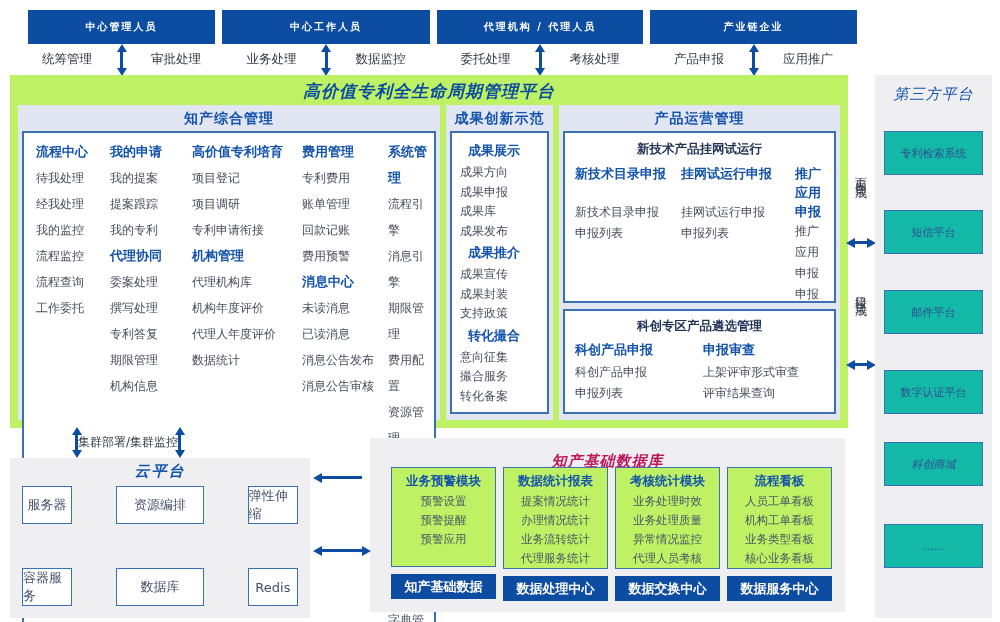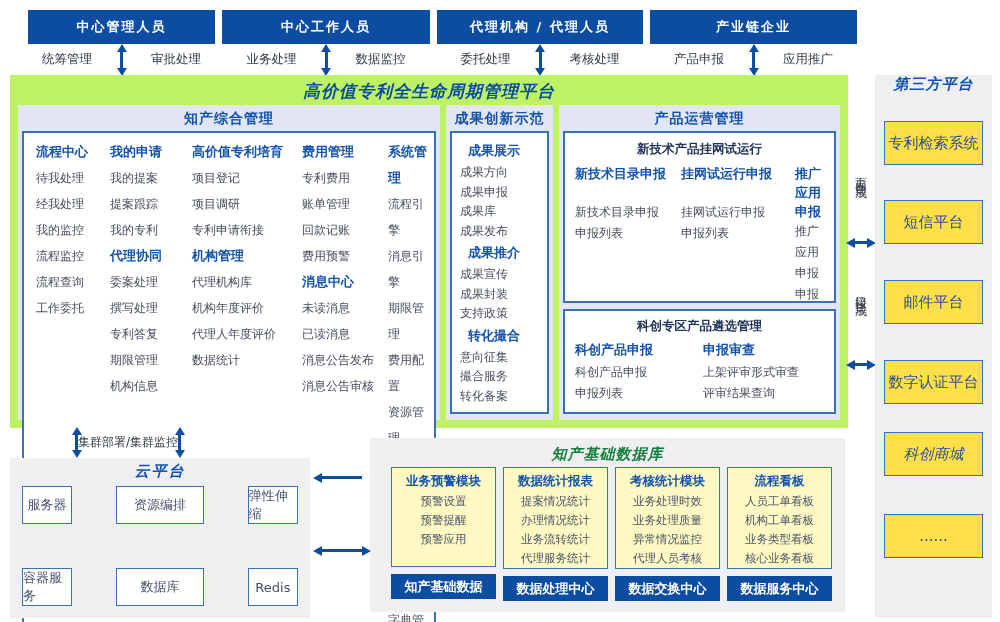--- a/index.html
+++ b/index.html
@@ -16,21 +16,21 @@
   .ah::before{content:"";position:absolute;left:-9px;top:50%;transform:translateY(-50%);
     border-top:5px solid transparent;border-bottom:5px solid transparent;border-right:9px solid #0d4da1;}
   .ah::after{content:"";position:absolute;right:-9px;top:50%;transform:translateY(-50%);
     border-top:5px solid transparent;border-bottom:5px solid transparent;border-left:9px solid #0d4da1;}
   .ah.single::after{display:none;}
 
   
   .actors{position:absolute;left:28px;top:10px;display:flex;gap:7px;}
   .actor{display:flex;flex-direction:column;}
   .a0{width:187px;}.a1{width:208px;}.a2{width:206px;}.a3{width:207px;}
-  .actor-header{height:34px;background:#0d4da1;color:#ffffff;font-weight:bold;font-size:13px;
+  .actor-header{height:34px;background:#0d4da1;color:#ffffff;font-weight:bold;font-size:10px;
     display:flex;align-items:center;justify-content:center;letter-spacing:2px;}
   .actor-sub{display:flex;justify-content:center;gap:28px;padding-top:7px;font-size:12.5px;
     color:#333a46;align-items:flex-end;}
   .actor-sub .av{height:16px;margin-top:1px;}
 
   
   .platform{position:absolute;left:10px;top:75px;width:838px;height:353px;background:#bef264;}
   .platform-title{text-align:center;padding-top:5px;font-size:17px;font-weight:bold;
     font-style:italic;color:#0d4da1;letter-spacing:1px;}
   .sections{position:absolute;left:8px;right:8px;top:30px;bottom:8px;display:flex;gap:6px;}
@@ -61,49 +61,49 @@
   .po2-grid{display:grid;grid-template-columns:118px 1fr;column-gap:10px;margin-top:2px;}
   .po2-grid .grp-title{line-height:24px;}
   .po2-grid .itm{line-height:21px;}
 
   
   .vlabel{position:absolute;writing-mode:vertical-rl;font-size:12px;color:#3c4350;letter-spacing:3px;}
   .int-arrow{position:absolute;width:12px;}
 
   
   .sidebar{position:absolute;left:875px;top:75px;width:117px;height:543px;background:#efeff1;}
-  .sidebar-title{text-align:center;font-size:15px;font-weight:bold;
+  .sidebar-title{text-align:center;padding-top:10px;font-size:15px;font-weight:normal;
     font-style:italic;color:#1353ac;letter-spacing:1px;}
   .tp-box{height:42px;margin:0 9px;display:flex;align-items:center;justify-content:center;
-    background:#fde047;border:1.5px solid #3a71b5;font-size:15px;color:#2d4f92;}
+    background:#14b8a6;border:1.5px solid #3a71b5;font-size:11px;color:#2d4f92;}
   .m1{margin-top:27px;}.m2{margin-top:35px;}.m3{margin-top:36px;}.m4{margin-top:36px;}
   .m5{margin-top:28px;font-style:italic;}.m6{margin-top:38px;}
 
   
   .cluster-row{position:absolute;left:75px;top:428px;width:178px;height:28px;display:flex;
     align-items:center;justify-content:flex-start;}
   .cluster-row .av{height:15px;}
   .cluster-label{font-size:12px;color:#333a46;}
 
   
   .cloud{position:absolute;left:10px;top:458px;width:300px;height:160px;background:#efeff1;}
   .cloud-title{text-align:center;padding-top:4px;font-size:15px;font-weight:bold;
     font-style:italic;color:#1353ac;letter-spacing:2px;}
   .cloud-grid{position:absolute;left:12px;right:12px;top:28px;bottom:13px;display:grid;
     grid-template-columns:1fr 1fr 1fr;grid-template-rows:1fr 1fr 1fr;column-gap:10px;row-gap:8px;gap:44px;}
   .cloud-cell{background:#ffffff;border:1.5px solid #3a71b5;display:flex;align-items:center;
     justify-content:center;font-size:13px;color:#44506b;}
 
   
   .db{position:absolute;left:370px;top:438px;width:475px;height:174px;background:#efeff1;}
-  .db-title{text-align:center;padding-top:7px;font-size:15px;font-weight:bold;
-    font-style:italic;color:#15803d;letter-spacing:1px;}
+  .db-title{text-align:center;padding-top:14px;font-size:15px;font-weight:bold;
+    font-style:italic;color:#be185d;letter-spacing:1px;}
   .db-row{position:absolute;left:21px;right:13px;top:29px;bottom:13px;display:flex;gap:7px;}
   .db-col{flex:1;display:flex;flex-direction:column;}
-  .db-box{flex:1;background:#fef9c3;border:1.5px solid #3a71b5;text-align:center;padding-top:2px;}
+  .db-box{flex:1;background:#bef264;border:1.5px solid #3a71b5;text-align:center;padding-top:2px;}
   .db-box .grp-title{font-size:12.5px;line-height:22px;}
   .db-box .itm{font-size:11.5px;line-height:19px;color:#4a5568;}
   .db-bar{height:25px;margin-top:7px;background:#0d4da1;color:#ffffff;font-weight:bold;
     font-size:13px;line-height:25px;text-align:center;}
 
   .cdb1{position:absolute;left:322px;top:476px;width:40px;}
   .cdb2{position:absolute;left:322px;top:549px;width:40px;}
 </style>
 </head>
 <body>

